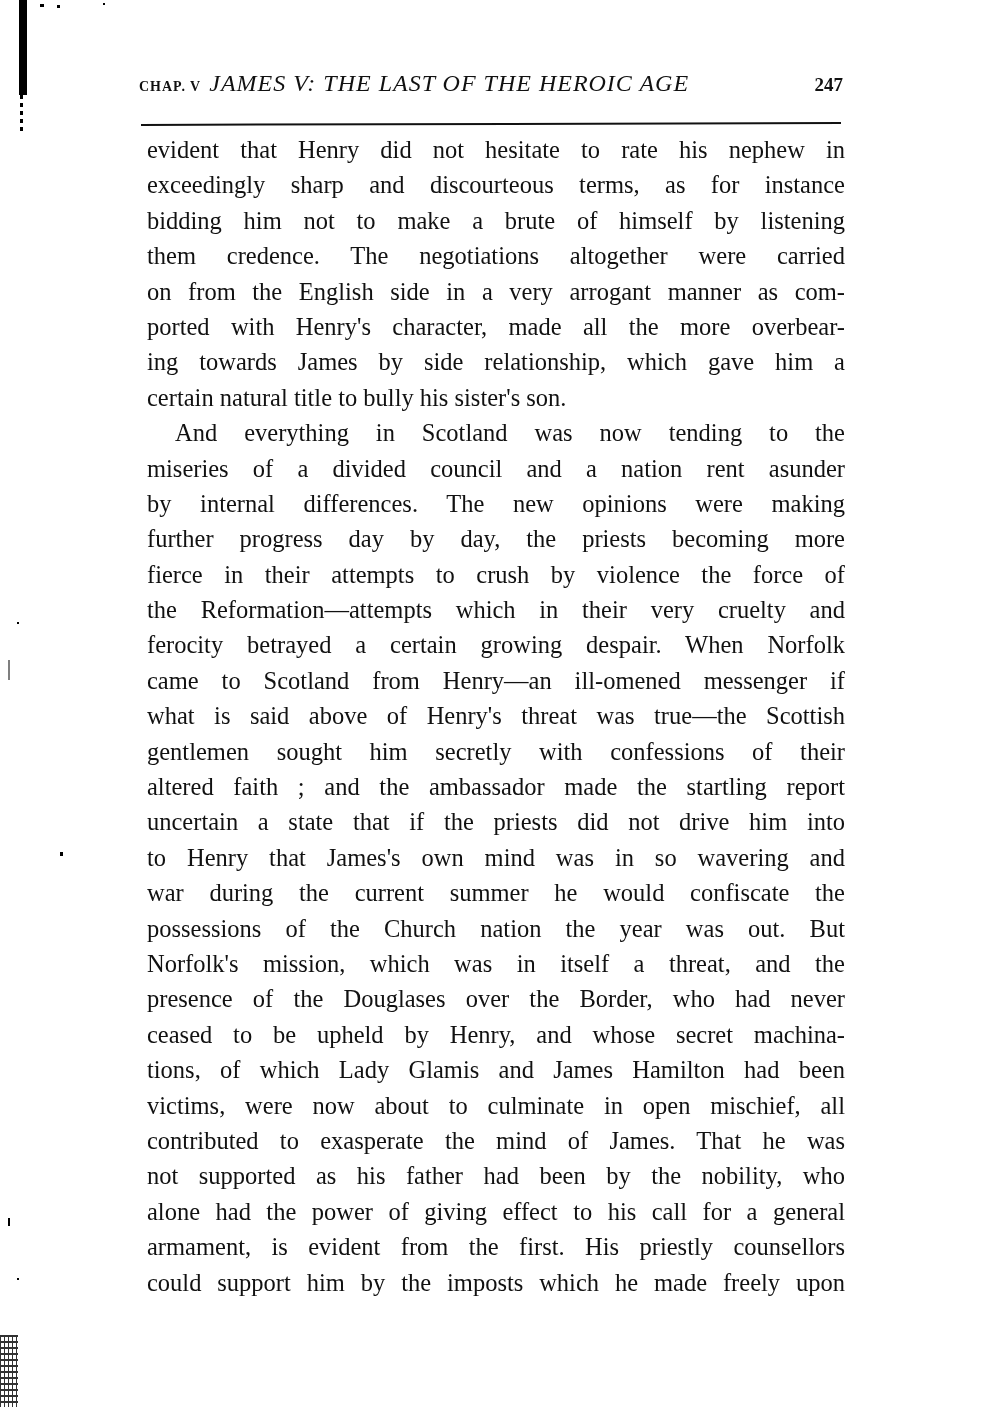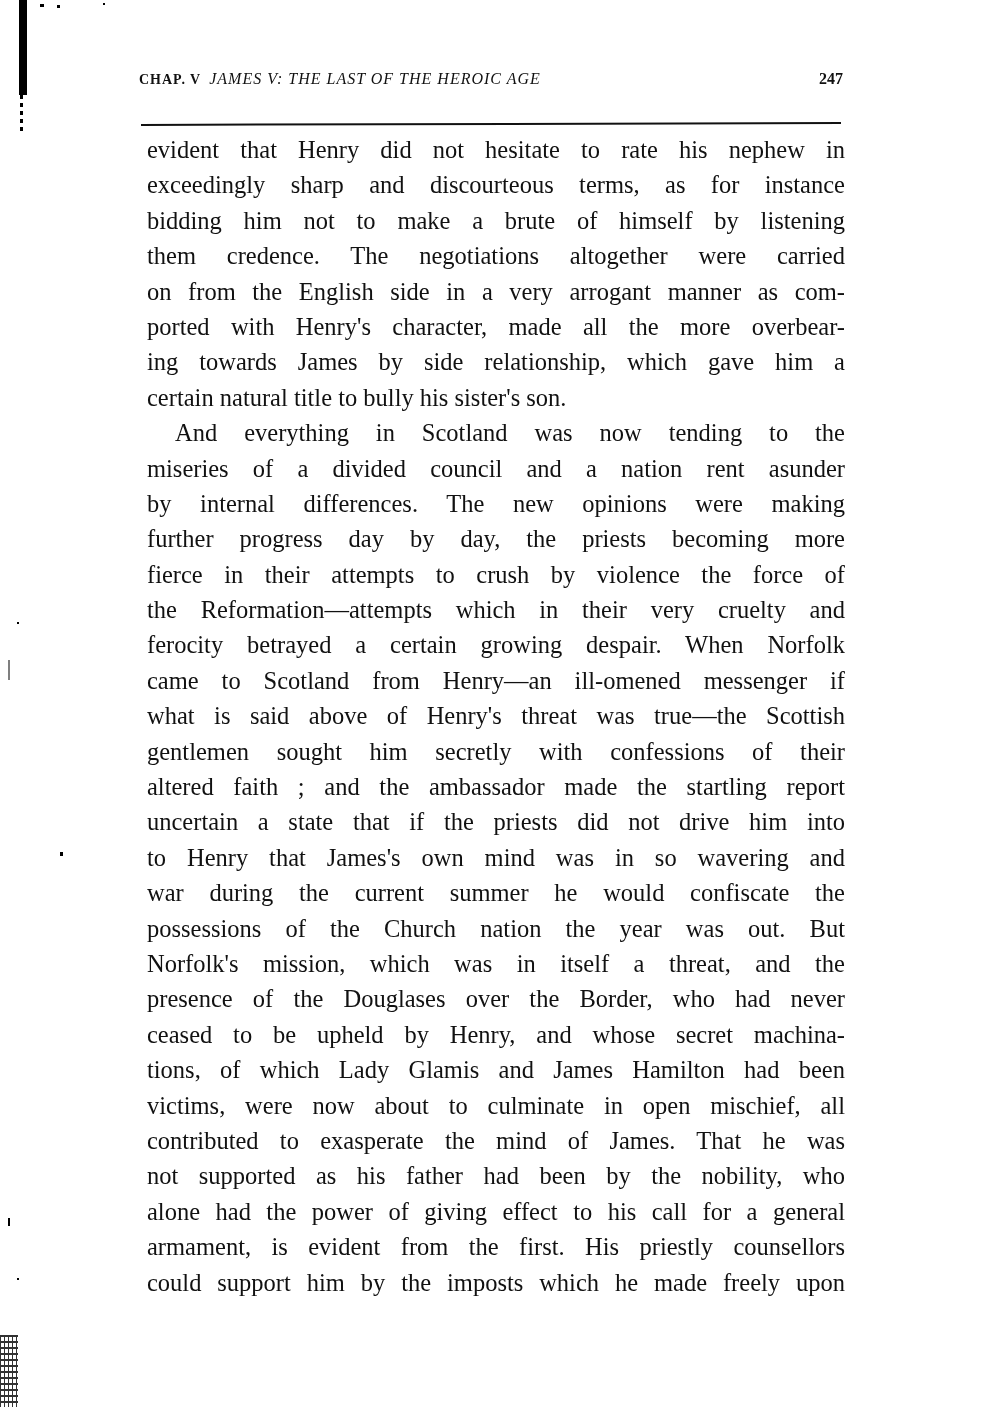--- a/index.html
+++ b/index.html
@@ -60,29 +60,29 @@
       font-size: 15px;
       letter-spacing: 1px;
       font-weight: bold;
       font-variant: small-caps;
       text-transform: uppercase;
       font-size: 14px;
       font-family: Liberation Serif, serif;
     }
     .running-title {
       font-style: italic;
-      font-size: 16px;
+      font-size: 24px;
       letter-spacing: 1px;
       flex: 1;
       text-align: left;
       margin-left: 8px;
       white-space: nowrap;
     }
     .page-number {
-      font-size: 16px;
+      font-size: 19px;
       font-weight: bold;
     }
     .rule {
       position: absolute;
       left: 141px;
       top: 123px;
       width: 700px;
       height: 2px;
       background: #111;
       transform: rotate(-0.15deg);

